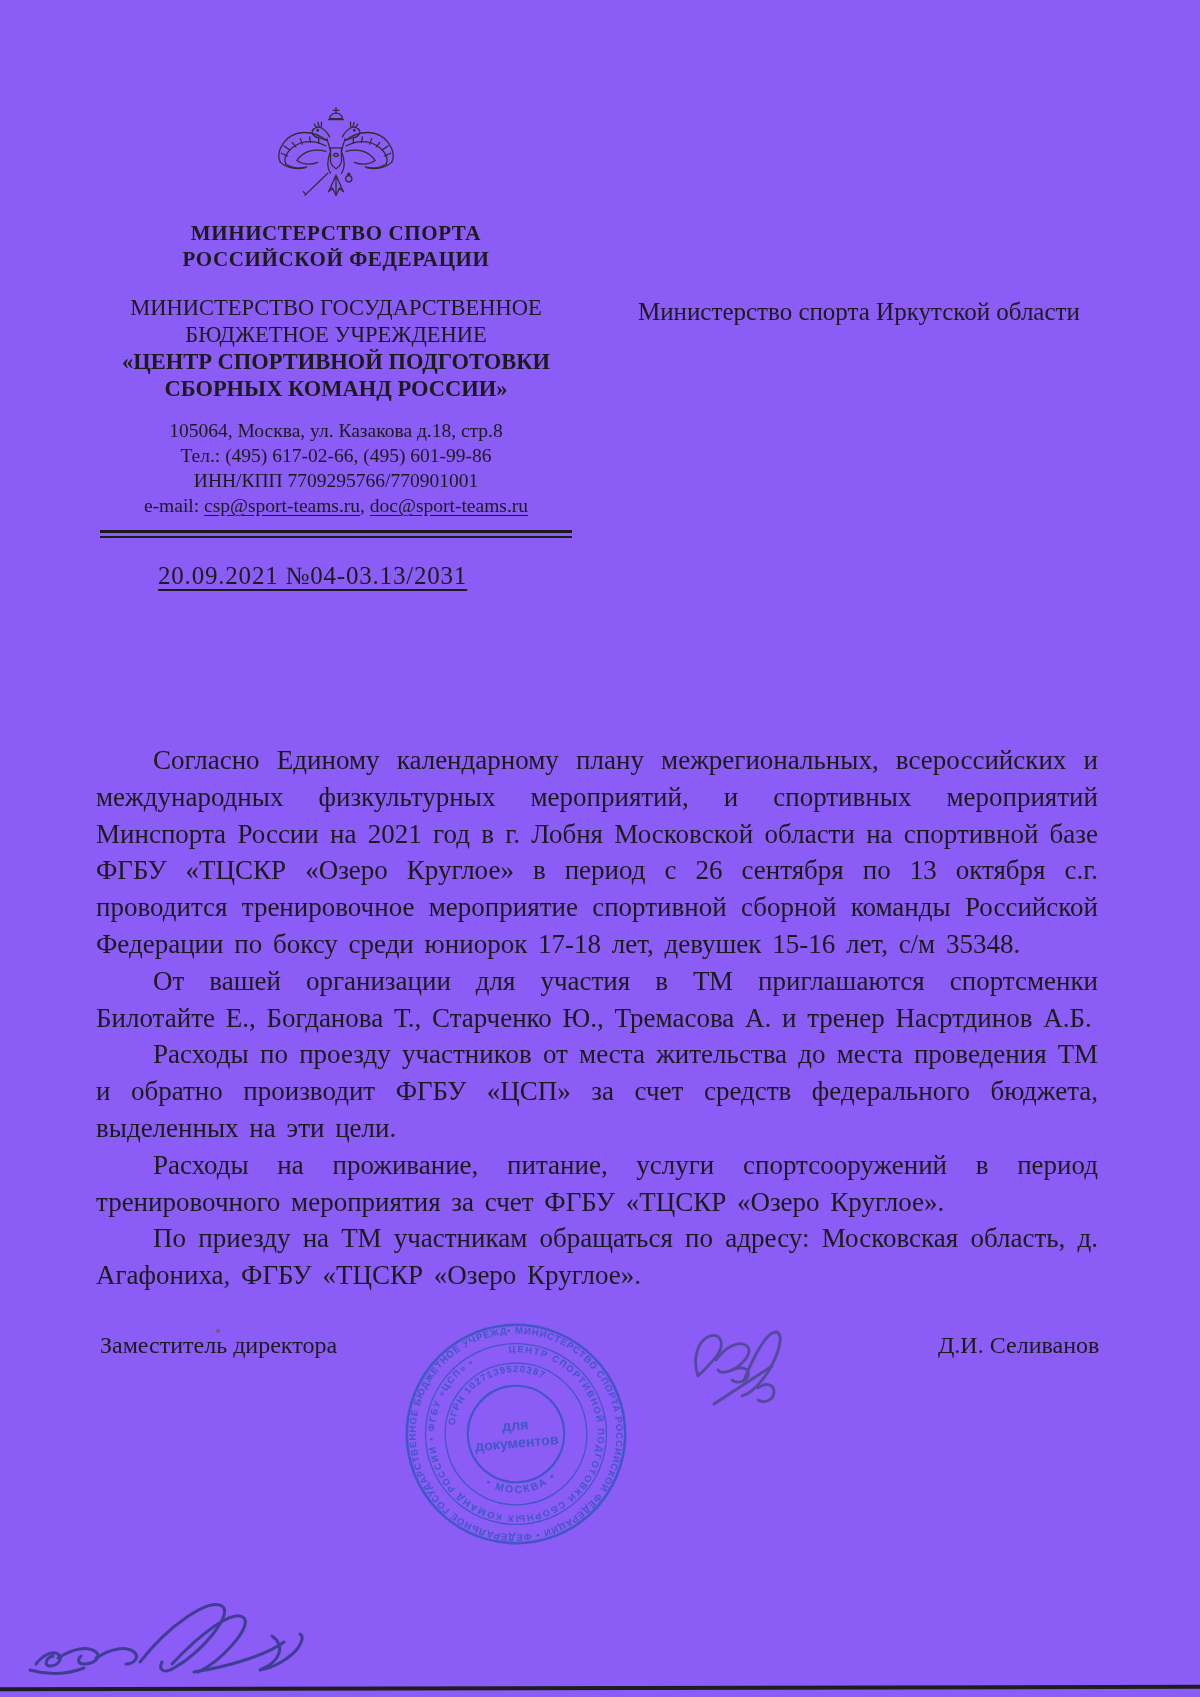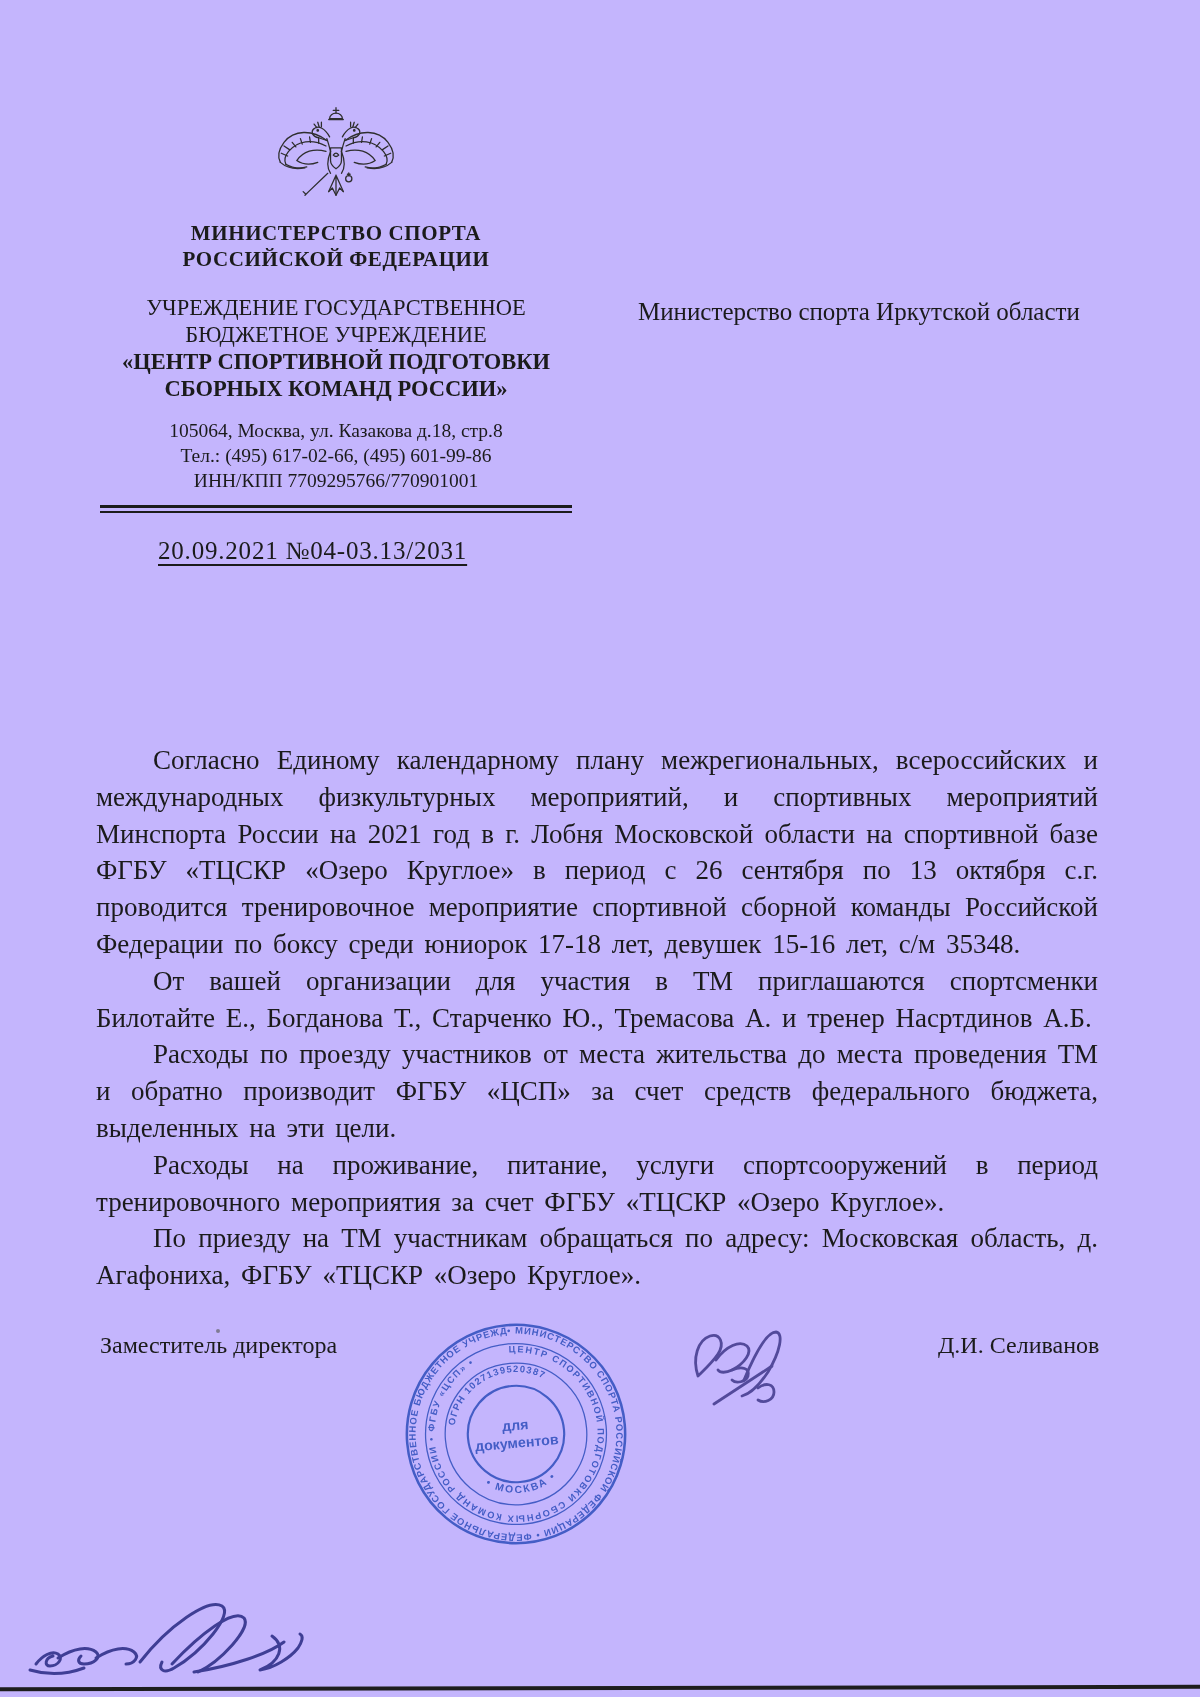--- a/index.html
+++ b/index.html
@@ -1,20 +1,20 @@
 <!DOCTYPE html>
 <html><head>
 <meta charset="utf-8">
 <style>
   html,body{margin:0;padding:0;background:#e8e8e8;}
   .page{
     position:relative;
     width:1200px;height:1697px;
     margin:0 auto;
-    background:#c4b5fd;
+    background:#8b5cf6;
     font-family:"Liberation Serif","DejaVu Serif",serif;
     color:#1b1b1b;
     overflow:hidden;
   }
   
   .letterhead{
     position:absolute;left:100px;top:104px;width:472px;
     text-align:center;
   }
   .emblem{display:block;margin:0 auto;}
@@ -151,32 +151,34 @@
       <circle cx="84" cy="82" r="3.4"></circle>
       <path d="M84 78.6 v-3 M82.5 77 h3"></path>
     </svg>
 
     <div class="ministry">
       <div>МИНИСТЕРСТВО СПОРТА</div>
       <div>РОССИЙСКОЙ ФЕДЕРАЦИИ</div>
     </div>
 
     <div class="org-type">
-      <div>УЧРЕЖДЕНИЕ ГОСУДАРСТВЕННОЕ</div>
+      <div>МИНИСТЕРСТВО ГОСУДАРСТВЕННОЕ</div>
       <div>БЮДЖЕТНОЕ УЧРЕЖДЕНИЕ</div>
     </div>
     <div class="org-name">
       <div>«ЦЕНТР СПОРТИВНОЙ ПОДГОТОВКИ</div>
       <div>СБОРНЫХ КОМАНД РОССИИ»</div>
     </div>
 
     <div class="address-block">
       <div>105064, Москва, ул. Казакова д.18, стр.8</div>
       <div>Тел.: (495) 617-02-66, (495) 601-99-86</div>
       <div>ИНН/КПП 7709295766/770901001</div>
+      <div><span>e-mail: </span><span class="email-link">csp@sport-teams.ru</span><span>, </span><span class="email-link">doc@sport-teams.ru</span>
+      </div>
     </div>
 
     <div class="double-rule"></div>
 
     <div class="date-line">20.09.2021 №04-03.13/2031</div>
   </div>
 
   <div class="recipient">Министерство спорта Иркутской области</div>
 
   <div class="body-text">

